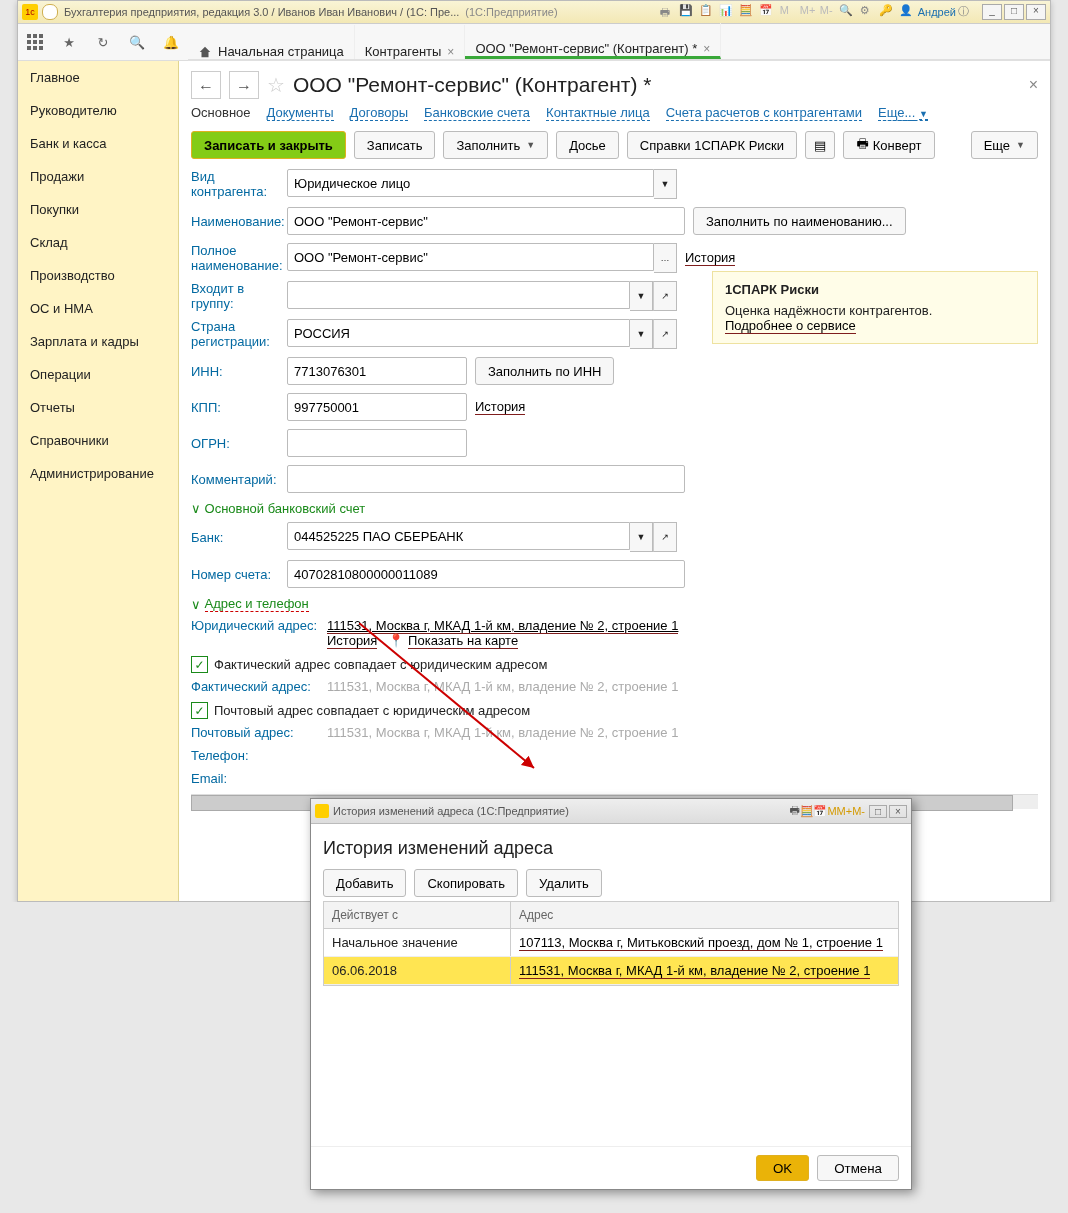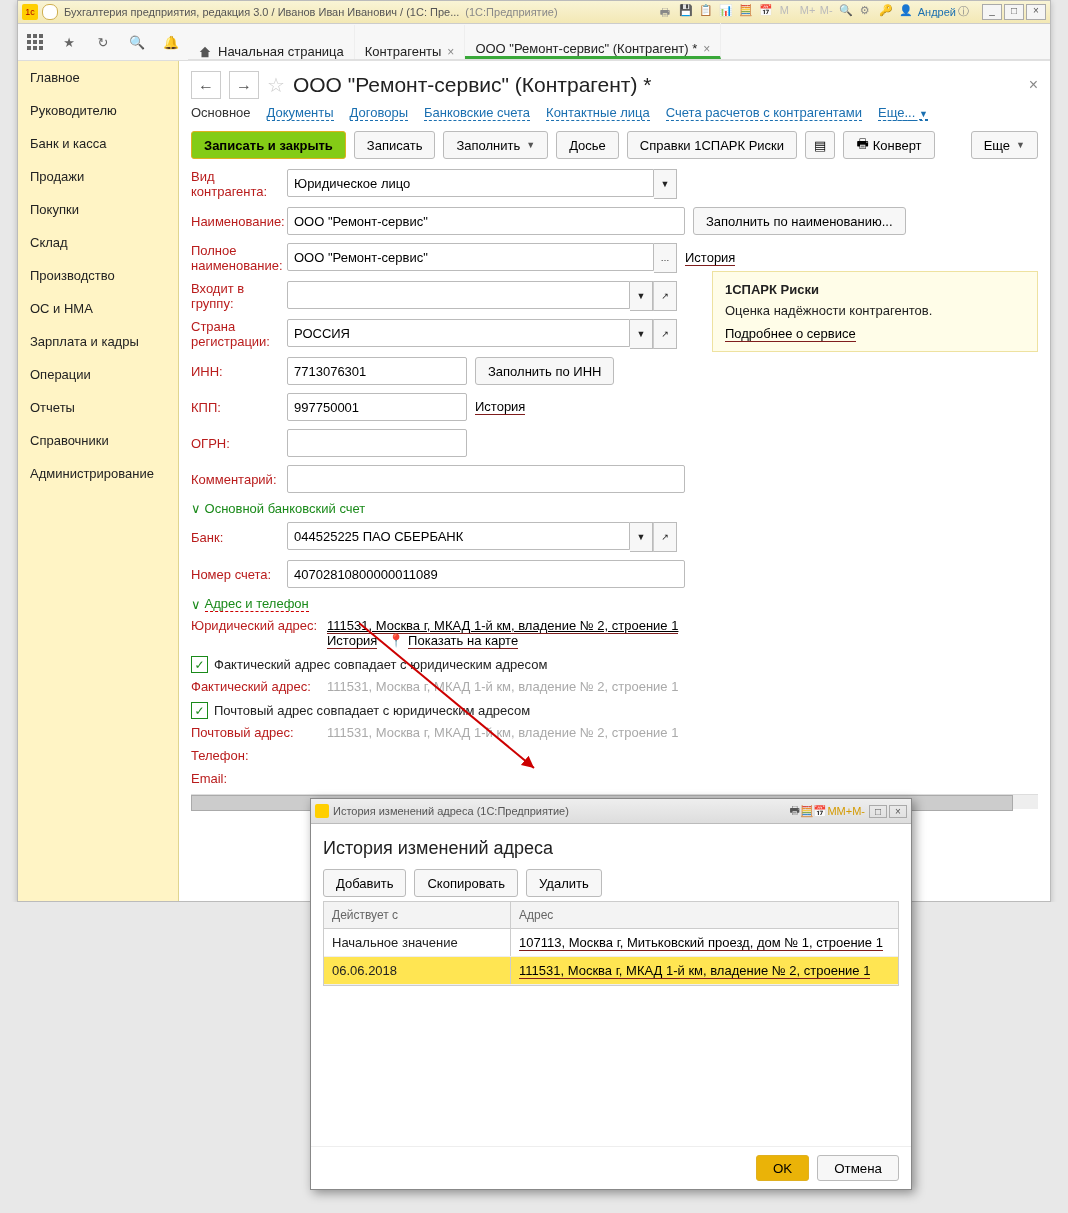--- a/index.html
+++ b/index.html
@@ -32,21 +32,21 @@
 .subnav{display:flex;gap:16px;font-size:13px;margin-bottom:10px;flex-wrap:wrap}
 .subnav span{color:#1a6fb0;border-bottom:1px dashed #1a6fb0;cursor:pointer}
 .subnav span.active{color:#333;border:none}
 .subnav .more{color:#1a6fb0;border-bottom:1px dashed #1a6fb0}
 .btnrow{display:flex;gap:8px;margin-bottom:10px;align-items:center;flex-wrap:wrap}
 .btn{height:28px;padding:0 12px;border:1px solid #bbb;border-radius:3px;background:#f7f7f7;font-size:13px;display:inline-flex;align-items:center;gap:4px;cursor:pointer}
 .btn.yellow{background:#84cc16;border-color:#e0b020;font-weight:bold}
 .btn .caret{font-size:9px;color:#555;margin-left:2px}
 .btn.iconbtn{padding:0 8px}
 .form-row{display:flex;align-items:center;gap:8px;margin-bottom:8px}
-.form-row label{width:88px;font-size:13px;color:#b91c1c}
+.form-row label{width:88px;font-size:13px;color:#0369a1}
 .inp{height:26px;border:1px solid #bbb;border-radius:2px;padding:0 6px;font-size:13px}
 .sel{display:flex}
 .sel .inp{flex:1;border-radius:2px 0 0 2px}
 .sel .selbtn{width:22px;height:28px;border:1px solid #bbb;border-left:none;background:#f7f7f7;display:flex;align-items:center;justify-content:center;font-size:9px}
 .link{color:#000000;border-bottom:1px solid #7f1d1d;cursor:pointer;font-size:13px}
 .sidepanel{background:#fffde8;border:1px solid #eee2a0;padding:10px 12px;width:300px;position:absolute;right:12px;top:210px;font-size:13px}
 .sidepanel b{display:block;margin-bottom:6px}
 .section-toggle{color:#1a8a1a;font-size:13px;margin:8px 0 6px 0;display:flex;align-items:center;gap:4px}
 .check-row{display:flex;align-items:center;gap:6px;margin:6px 0}
 .checkbox{width:15px;height:15px;border:1px solid #1a8a1a;background:#fff;display:inline-flex;align-items:center;justify-content:center;color:#1a8a1a;font-size:12px}
@@ -316,21 +316,21 @@
       <div class="form-row">
         <label>Телефон:</label>
       </div>
       <div class="form-row">
         <label>Email:</label>
       </div>
 
       <div class="sidepanel">
         <b>1СПАРК Риски</b>
         <div>Оценка надёжности контрагентов.</div>
-        <div style="margin-top:8px"><span class="link">Подробнее о сервисе</span></div>
+        <div style=""><span class="link">Подробнее о сервисе</span></div>
       </div>
 
       <svg class="arrow-red" style="left:180px;top:562px" width="200" height="160">
         <defs>
             <marker id="ah" markerWidth="8" markerHeight="8" refX="6" refY="3" orient="auto">
               <path d="M0,0 L6,3 L0,6 z" fill="#c00"></path>
             </marker>
           </defs>
         <line x1="0" y1="0" x2="175" y2="145" stroke="#c00" stroke-width="2" marker-end="url(#ah)"></line>
       </svg>

